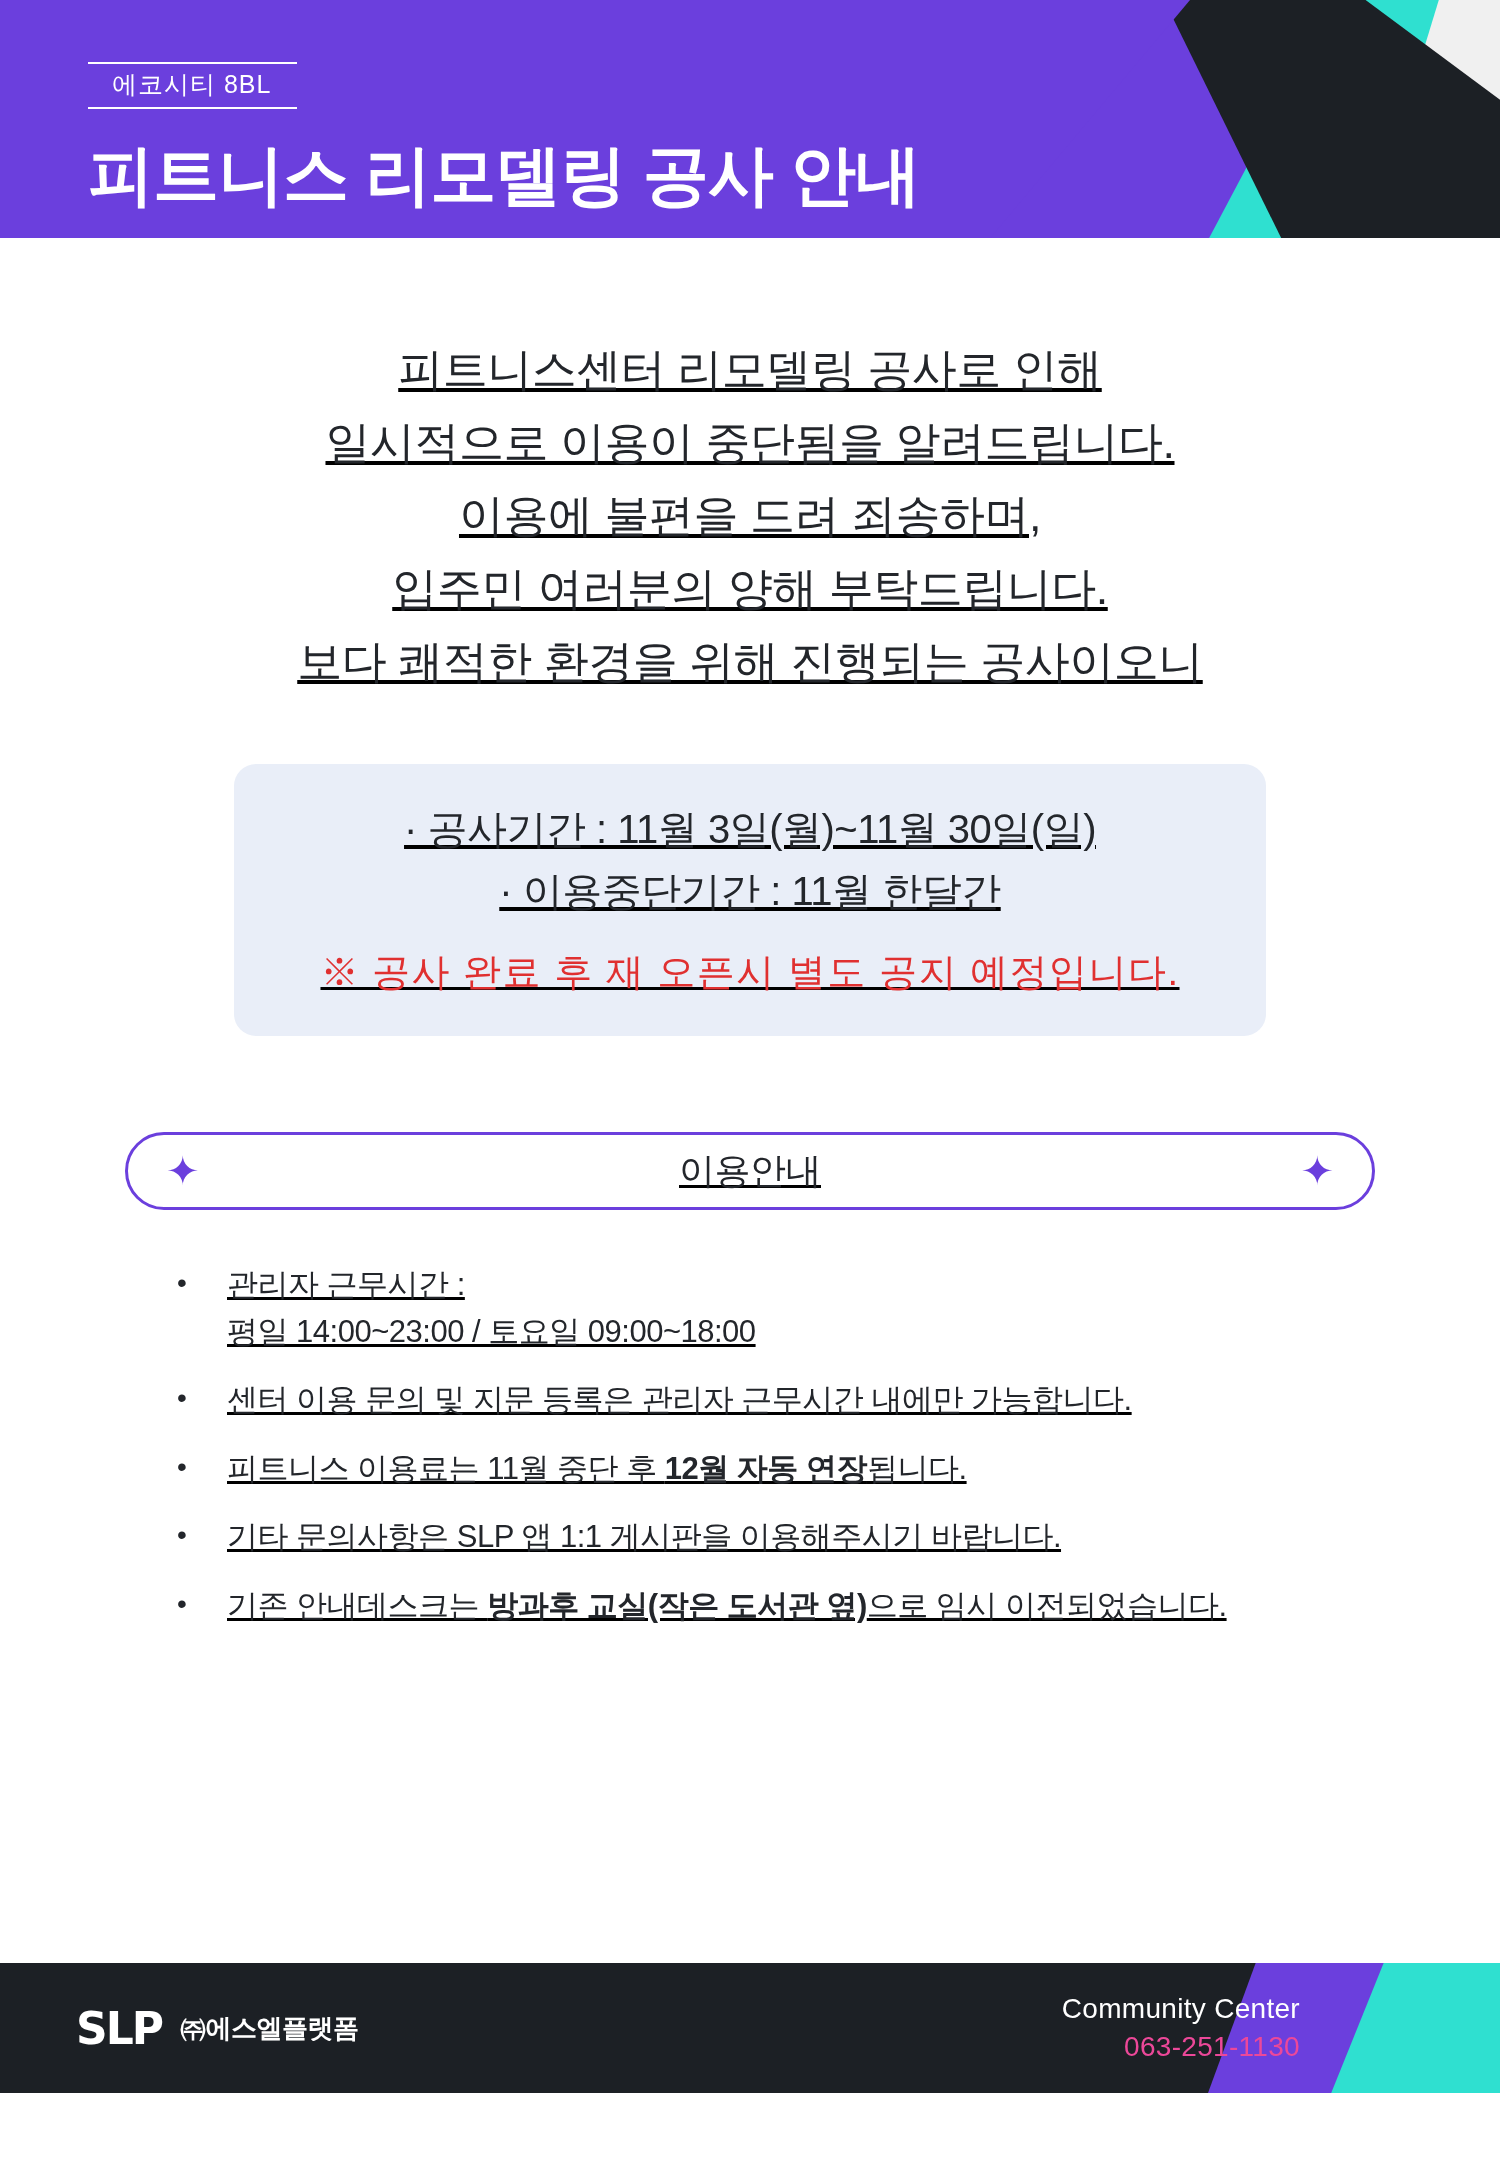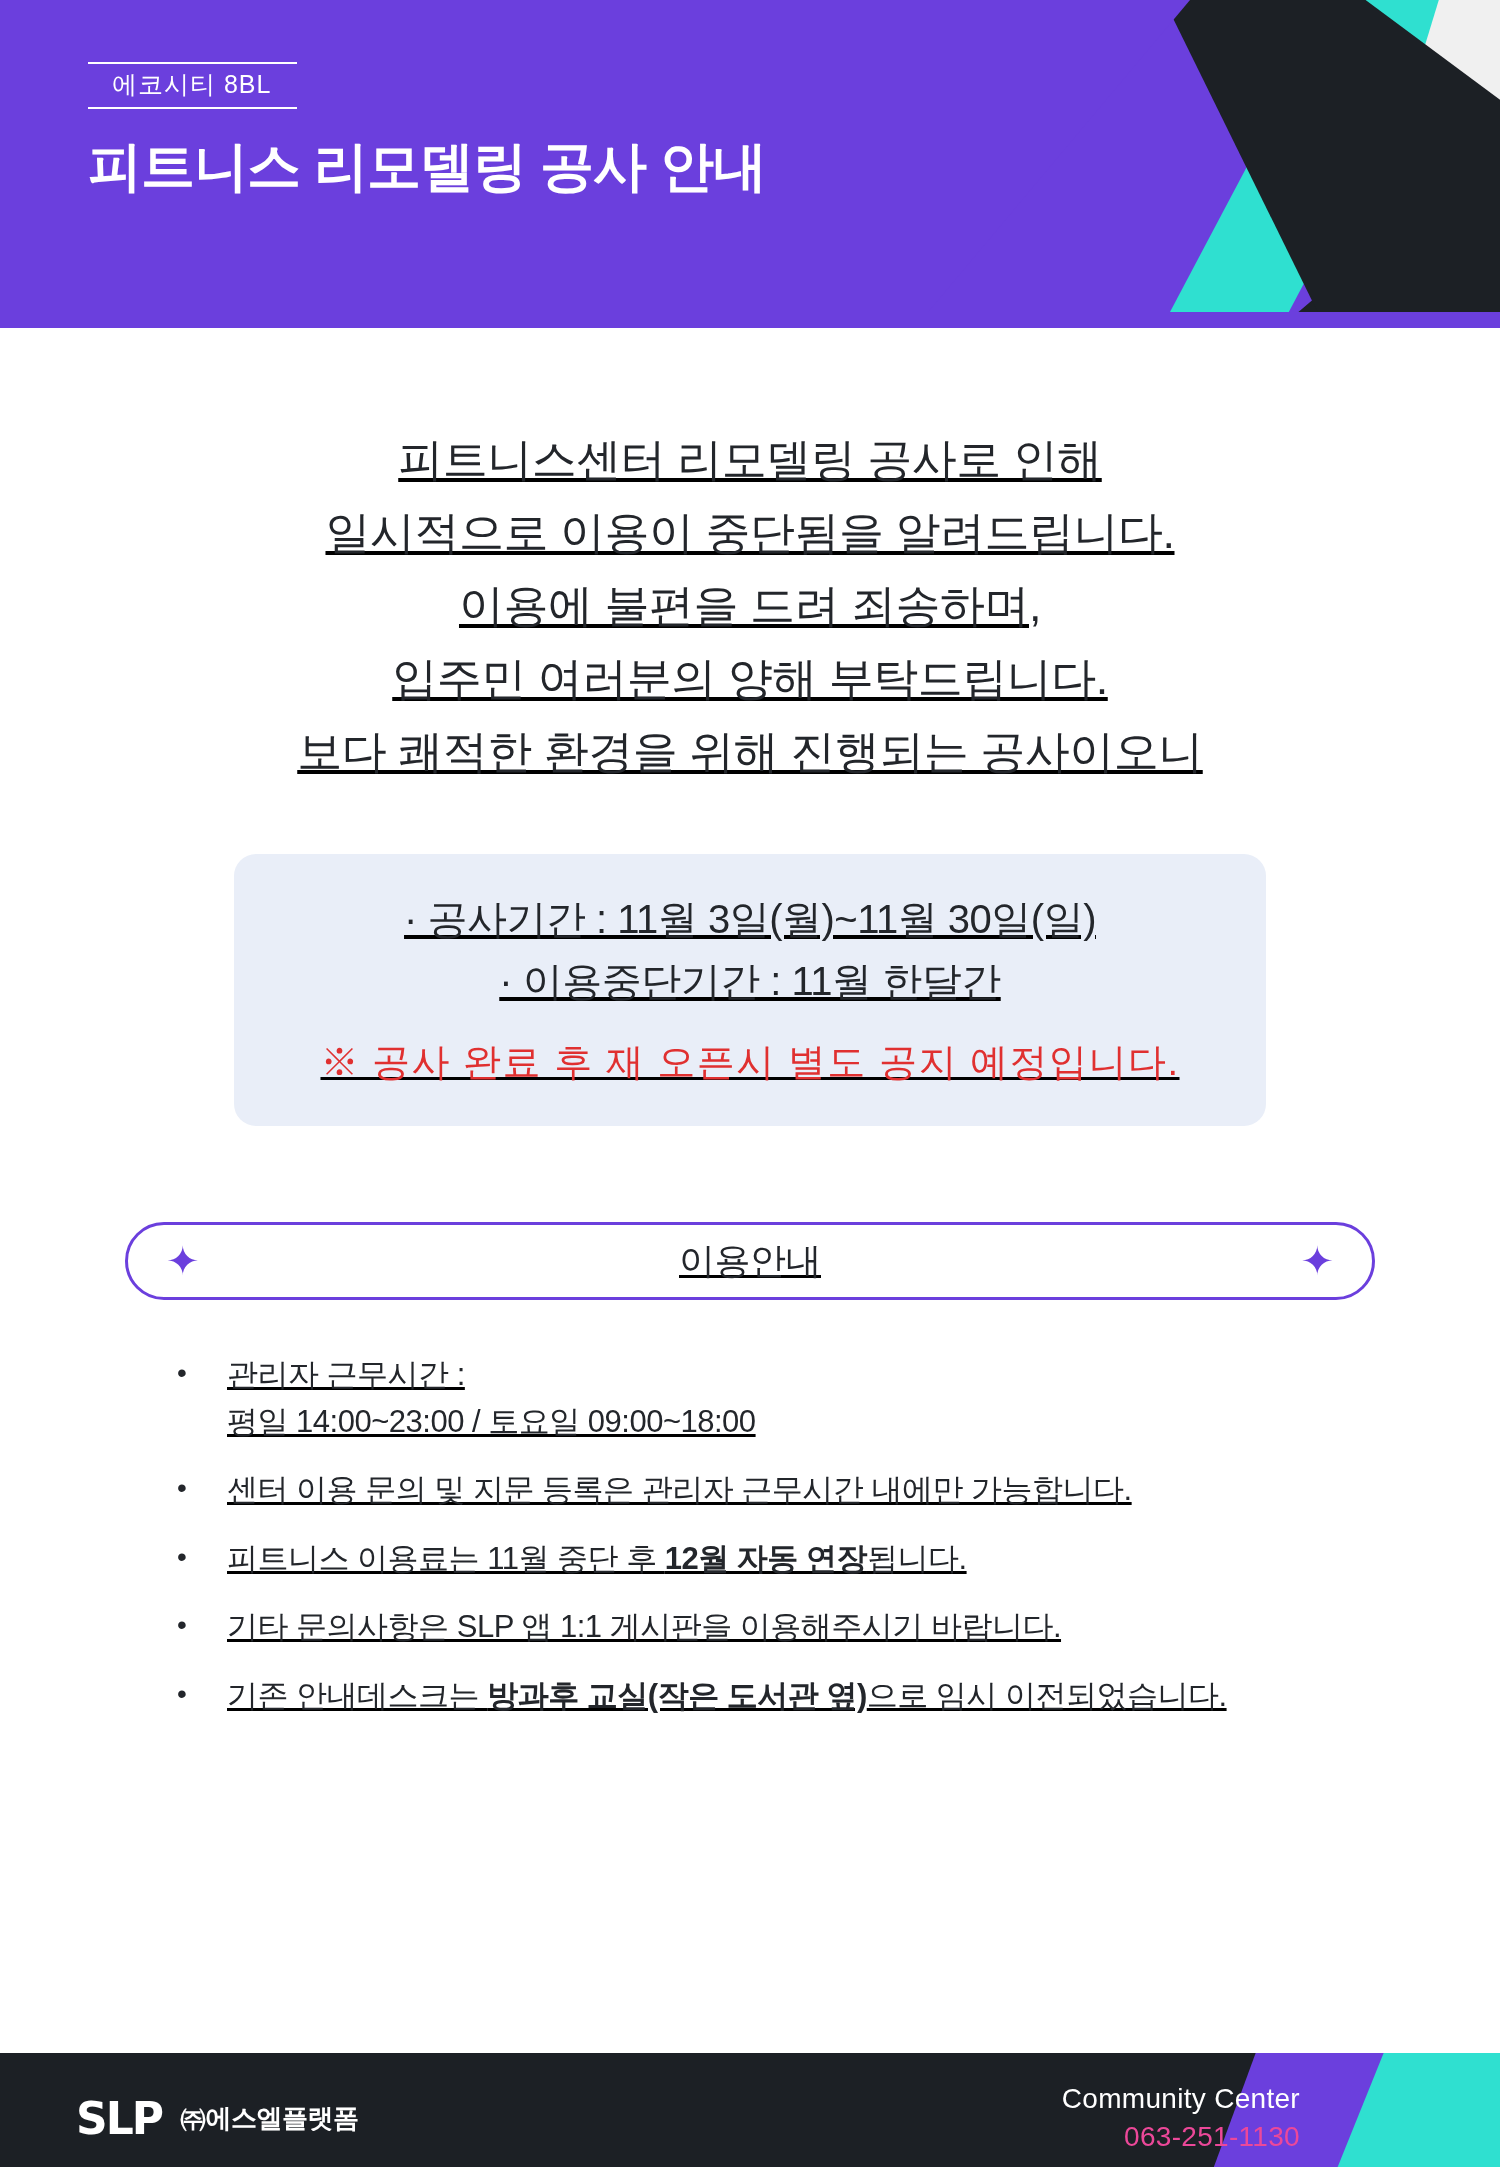--- a/index.html
+++ b/index.html
@@ -12,21 +12,21 @@
     background: #ffffff;
     font-family: "Liberation Sans", sans-serif;
     overflow: hidden;
     position: relative;
   }
 
   
   .header {
     position: relative;
     width: 1500px;
-    height: 328px;
+    height: 238px;
     background: #6b3fdd;
     overflow: hidden;
   }
   .hdr-shape-dark {
     position: absolute;
     top: 0;
     right: 0;
     width: 480px;
     height: 312px;
     background: #1c2025;
@@ -84,21 +84,21 @@
   .hdr-sub {
     color: #ffffff;
     font-size: 25px;
     letter-spacing: 1px;
     font-weight: 400;
     white-space: nowrap;
   }
   .hdr-title {
     margin-top: 22px;
     color: #ffffff;
-    font-size: 54px;
+    font-size: 66px;
     font-weight: 700;
     letter-spacing: -1px;
     white-space: nowrap;
   }
 
   
   .content {
     position: relative;
     width: 1500px;
     height: 1725px;

